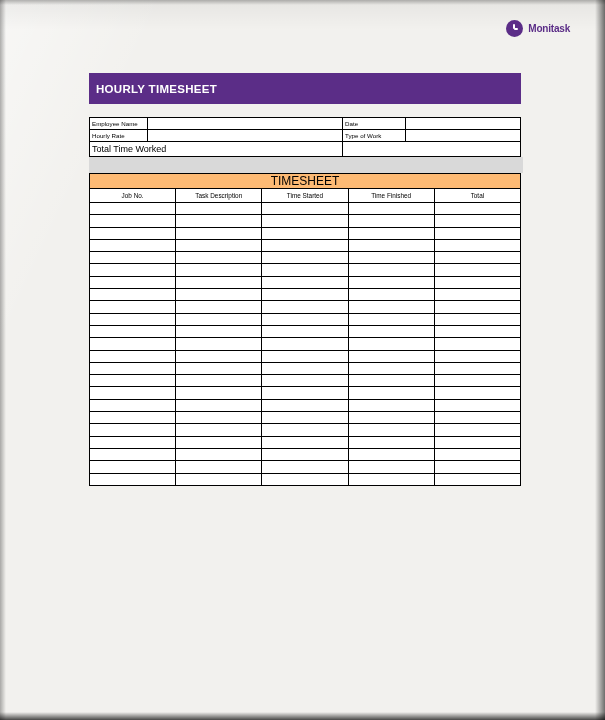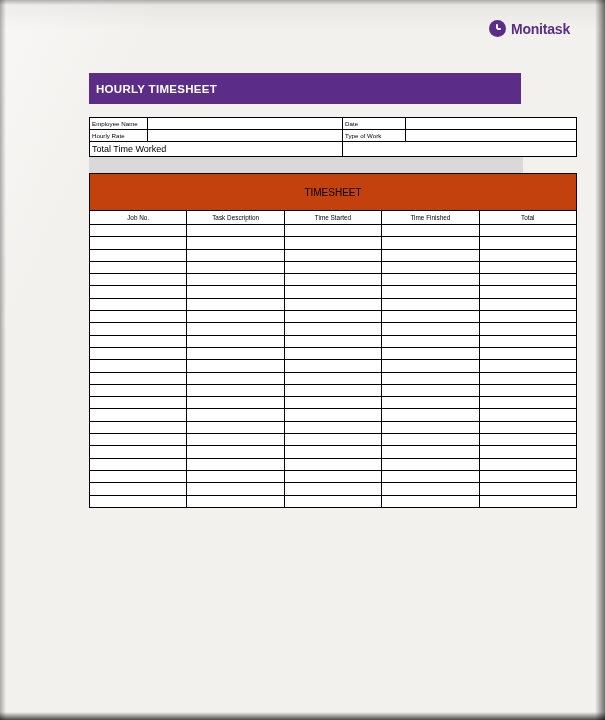--- a/index.html
+++ b/index.html
@@ -97,21 +97,21 @@
     content: "";
     position: absolute;
     left: 8px;
     top: 8px;
     width: 4px;
     height: 2px;
     background: #ffffff;
     border-radius: 1px;
   }
   .brand-text {
-    font-size: 14px;
+    font-size: 10px;
     font-weight: bold;
     color: #5b2d87;
     letter-spacing: -0.2px;
   }
 
   
   .sheet {
     position: absolute;
     left: 89px;
     top: 73px;
@@ -128,21 +128,21 @@
     font-size: 11.5px;
     font-weight: bold;
     letter-spacing: 0.3px;
   }
   .gap-row {
     height: 13px;
     background: #f2f1ee;
   }
   table {
     border-collapse: collapse;
-    width: 488px;
+    width: 432px;
     table-layout: fixed;
     background: #ffffff;
   }
   table td, table th {
     border: 1px solid #000000;
     font-size: 6.5px;
     font-weight: normal;
     padding: 0 0 0 2px;
     height: 11px;
     text-align: left;
@@ -163,25 +163,25 @@
     height: 14px;
   }
   .spacer-band {
     width: 432px;
     height: 16px;
     background: #d9d9d9;
     border-left: 1px solid #d9d9d9;
     border-right: 1px solid #d9d9d9;
   }
   .ts-header td {
-    background: #c2410c;
+    background: #fdba74;
     text-align: center;
-    font-size: 10px;
+    font-size: 12px;
     height: 12px;
-    padding: 12px;
+    padding: 0;
   }
   .col-header td {
     text-align: center;
     font-size: 6.4px;
     height: 13px;
     padding: 0;
   }
   .data-row td {
     height: 11.3px;
     padding: 0;

